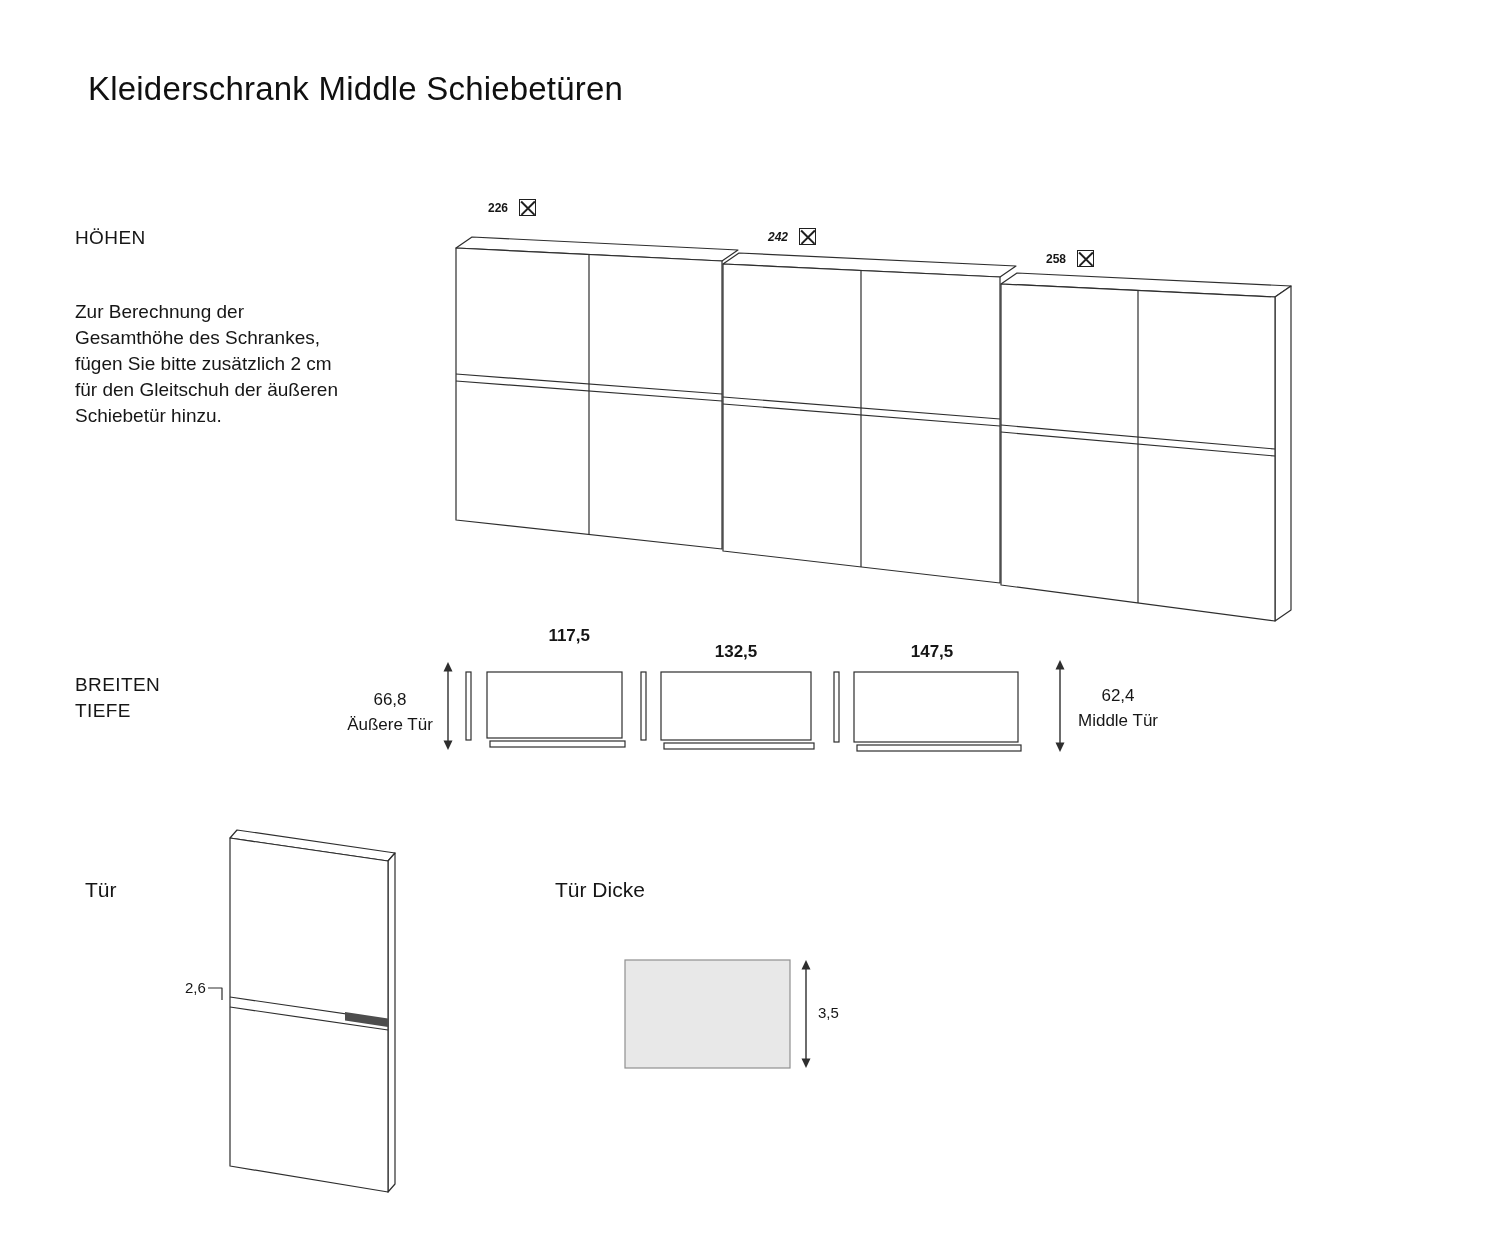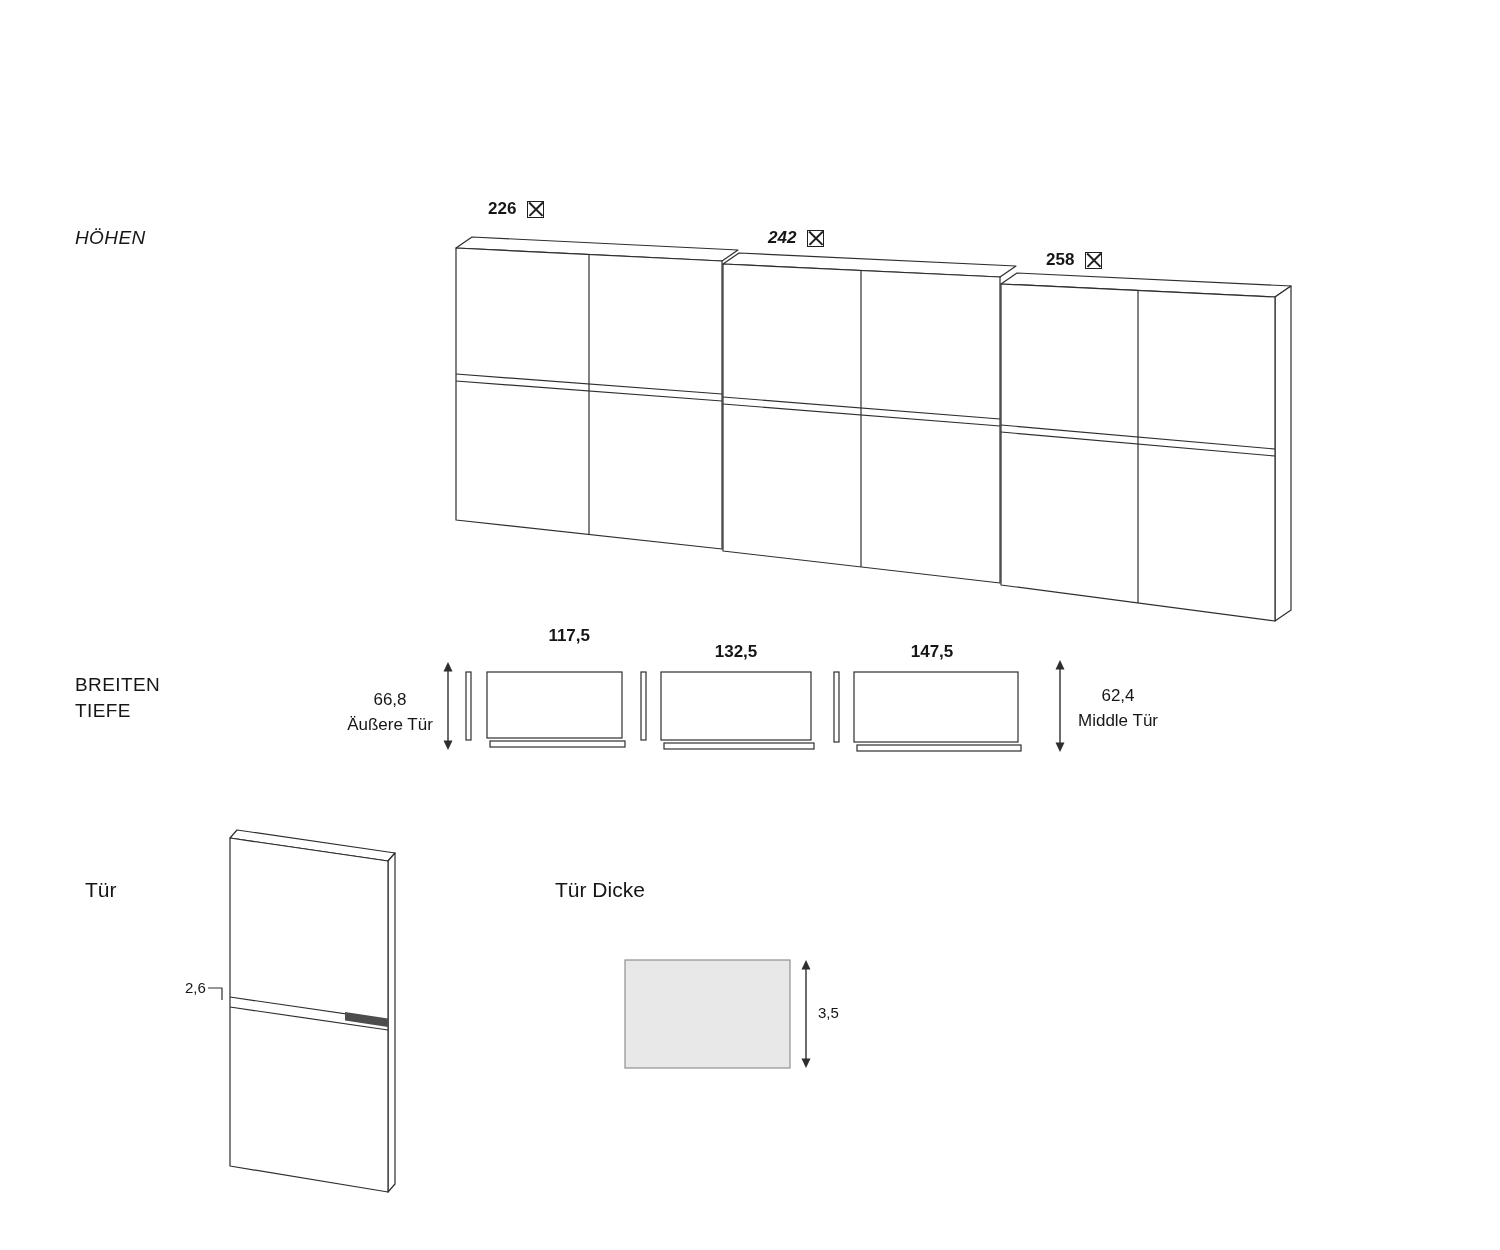--- a/index.html
+++ b/index.html
@@ -27,21 +27,21 @@
   }
   .note {
     left: 75px; top: 299px;
     font-size: 19px;
     line-height: 26px;
   }
   .height-label {
     display: flex;
     align-items: center;
     gap: 11px;
-    font-size: 17px;
+    font-size: 12px;
     font-weight: 700;
   }
   .checkbox {
     position: relative;
     display: inline-block;
     width: 15px; height: 15px;
     border: 1.5px solid #1f1f1f;
     box-sizing: content-box;
   }
   .checkbox::before, .checkbox::after {
@@ -143,23 +143,31 @@
     <g>
       <rect x="625" y="960" width="165" height="108" fill="#e8e8e8" stroke="#8f8f8f" stroke-width="1.2"></rect>
       <g stroke="#2e2e2e" stroke-width="1.4" fill="#2e2e2e">
         <line x1="806" y1="969" x2="806" y2="1059"></line>
         <path stroke="none" d="M806,960 L801.5,969.5 L810.5,969.5 Z"></path>
         <path stroke="none" d="M806,1068 L801.5,1058.5 L810.5,1058.5 Z"></path>
       </g>
     </g>
   </svg>
 
-
-  <div class="abs section-label" style="left:75px; top:227px;font-style:italic;">HÖHEN</div>
-
+  <div class="abs page-title">Kleiderschrank Middle Schiebetüren</div>
+
+  <div class="abs section-label" style="left:75px; top:227px;">HÖHEN</div>
+
+  <div class="abs note">
+    <div>Zur Berechnung der</div>
+    <div>Gesamthöhe des Schrankes,</div>
+    <div>fügen Sie bitte zusätzlich 2 cm</div>
+    <div>für den Gleitschuh der äußeren</div>
+    <div>Schiebetür hinzu.</div>
+  </div>
 
   <div class="abs height-label" style="left:488px; top:199px;">
     <span>226</span>
     <span class="checkbox"></span>
   </div>
   <div class="abs height-label" style="left:768px; top:228px;font-style:italic;">
     <span>242</span>
     <span class="checkbox"></span>
   </div>
   <div class="abs height-label" style="left:1046px; top:250px;align-items:center;">

